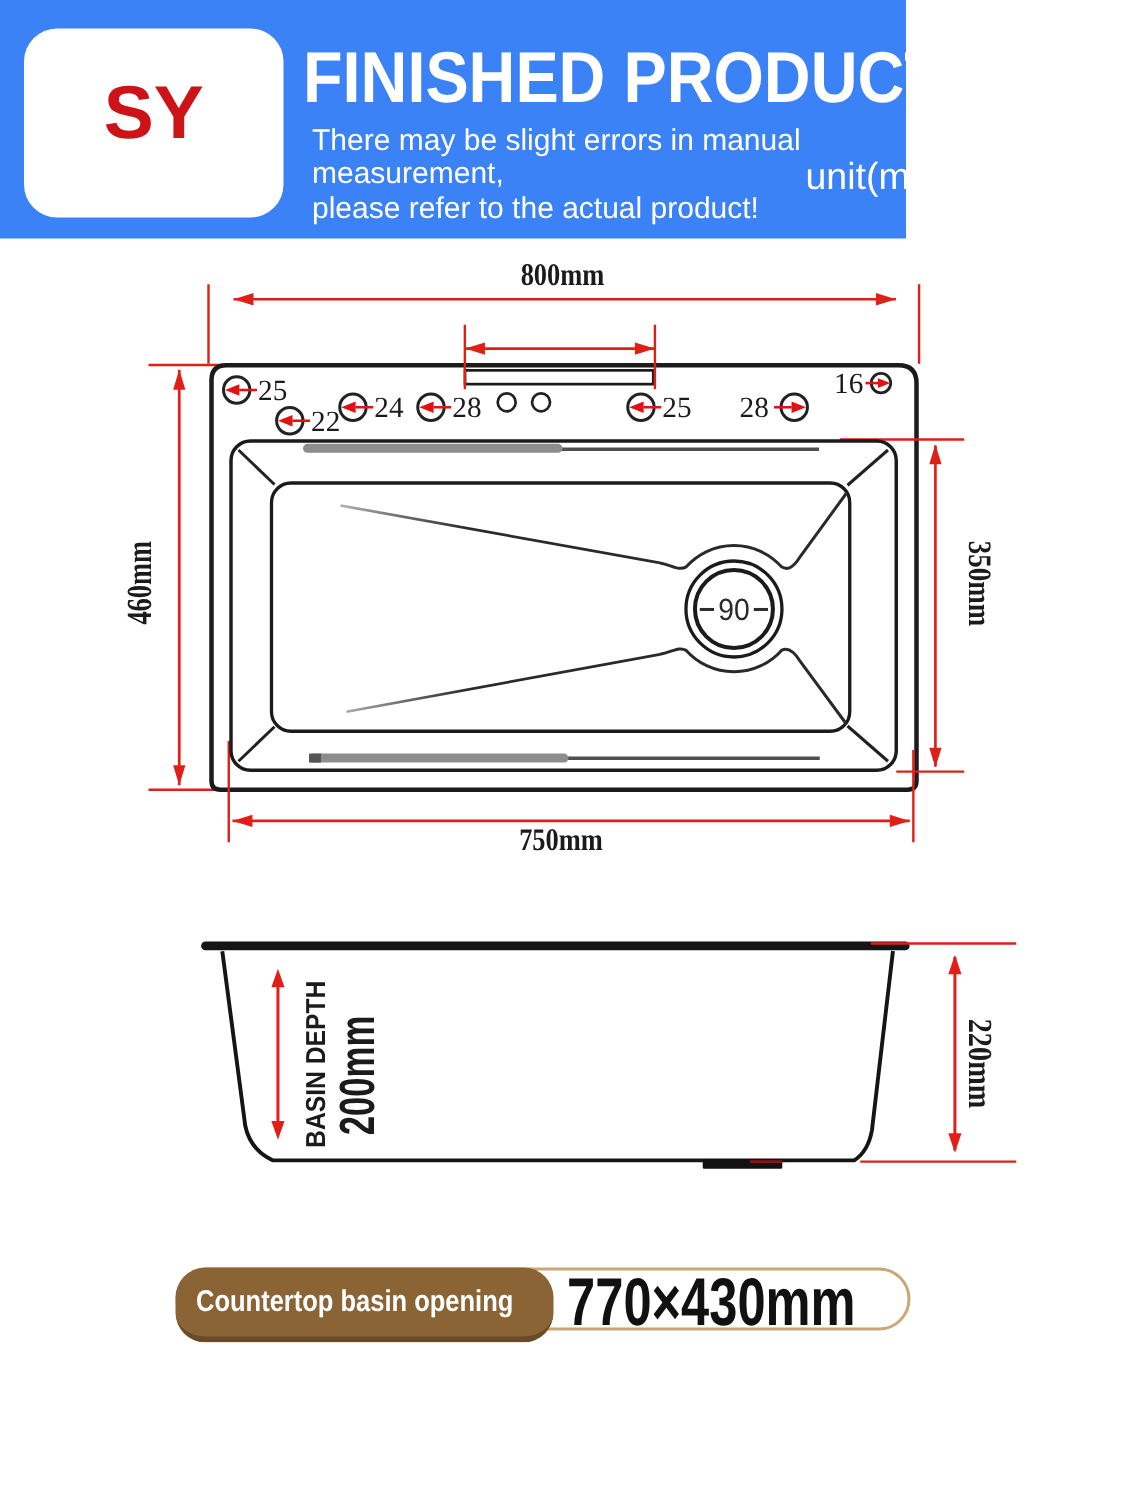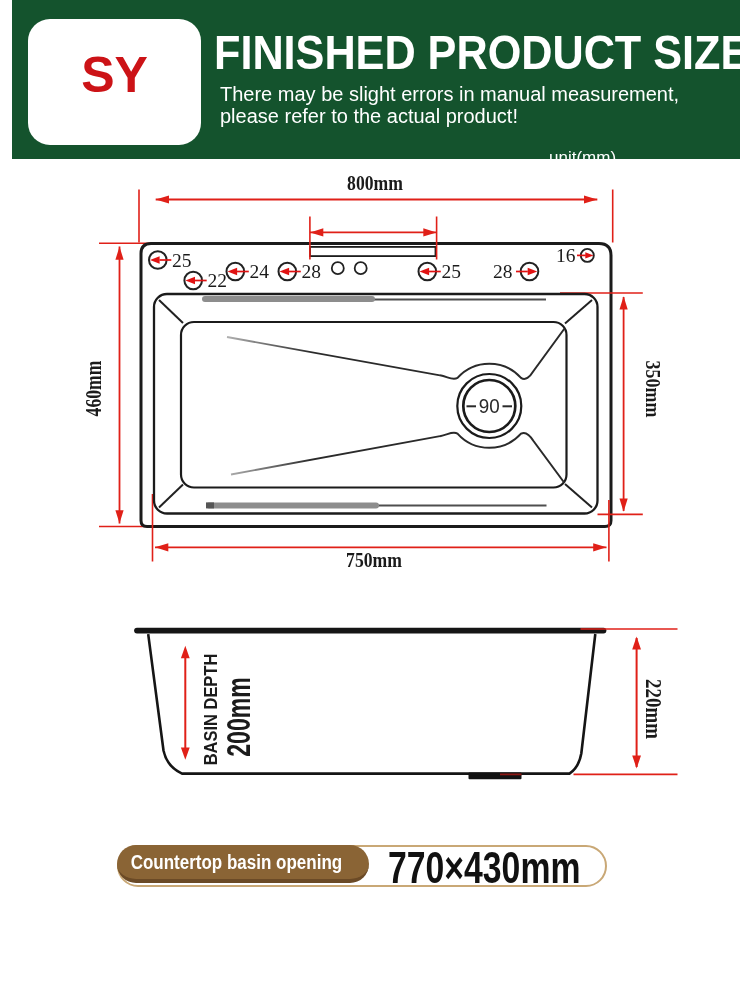--- a/index.html
+++ b/index.html
@@ -1,30 +1,30 @@
 <!DOCTYPE html>
 <html><head>
 <meta charset="utf-8">
 <style>
   html,body{margin:0;padding:0;background:#fff;}
   body{width:750px;height:1000px;position:relative;font-family:"Liberation Sans",sans-serif;overflow:hidden;}
-  .hdr{position:absolute;left:12px;top:0;width:728px;height:159px;background:#14532d;}
+  .hdr{position:absolute;left:0;top:0;width:604px;height:159px;background:#3b82f6;}
   .sybox{position:absolute;left:16px;top:19px;width:173px;height:126px;background:#fff;border-radius:22px;
          display:flex;flex-direction:column;justify-content:center;align-items:center;padding-bottom:13px;box-sizing:border-box;}
   .sybox .l1{color:#cc1317;font-weight:bold;font-size:50px;line-height:53px;}
   .title{position:absolute;left:202px;top:29px;color:#fff;font-weight:bold;font-size:48px;line-height:48px;
          white-space:nowrap;transform:scaleX(0.9);transform-origin:0 0;}
   .sub{position:absolute;left:208px;top:83px;color:#fff;font-size:20px;line-height:22.4px;}
-  .unit{position:absolute;left:537px;top:104px;color:#fff;font-size:17px;margin-top:44px;}
+  .unit{position:absolute;left:537px;top:104px;color:#fff;font-size:25px;}
   .banner{position:absolute;left:117px;top:845px;width:490px;height:42px;border:2px solid #c9a876;
           border-radius:23px;box-sizing:border-box;background:#fff;}
-  .bpill{position:absolute;left:-2px;top:-2px;width:252px;height:38px;background:#8a6435;border-radius:20px;
+  .bpill{position:absolute;left:-2px;top:-2px;width:252px;height:50px;background:#8a6435;border-radius:20px;
          border-bottom:4px solid #6b4a26;display:flex;align-items:center;justify-content:center;padding-right:14px;box-sizing:border-box;}
   .bpill span{color:#fff;font-weight:bold;font-size:20px;white-space:nowrap;transform:scaleX(0.85);}
-  .bsize{position:absolute;left:247px;top:2px;width:236px;height:38px;display:flex;align-items:center;justify-content:center;}
+  .bsize{position:absolute;left:247px;top:2px;width:236px;height:38px;display:flex;align-items:center;justify-content:flex-end;}
   .bsize span{color:#111;font-weight:bold;font-size:45px;white-space:nowrap;transform:scaleX(0.75);}
   svg{position:absolute;left:0;top:0;}
 </style>
 </head>
 <body>
 <div class="hdr">
   <div class="sybox">
       <div class="l1">SY</div>
     </div>
   <div class="title">FINISHED PRODUCT SIZE</div>

